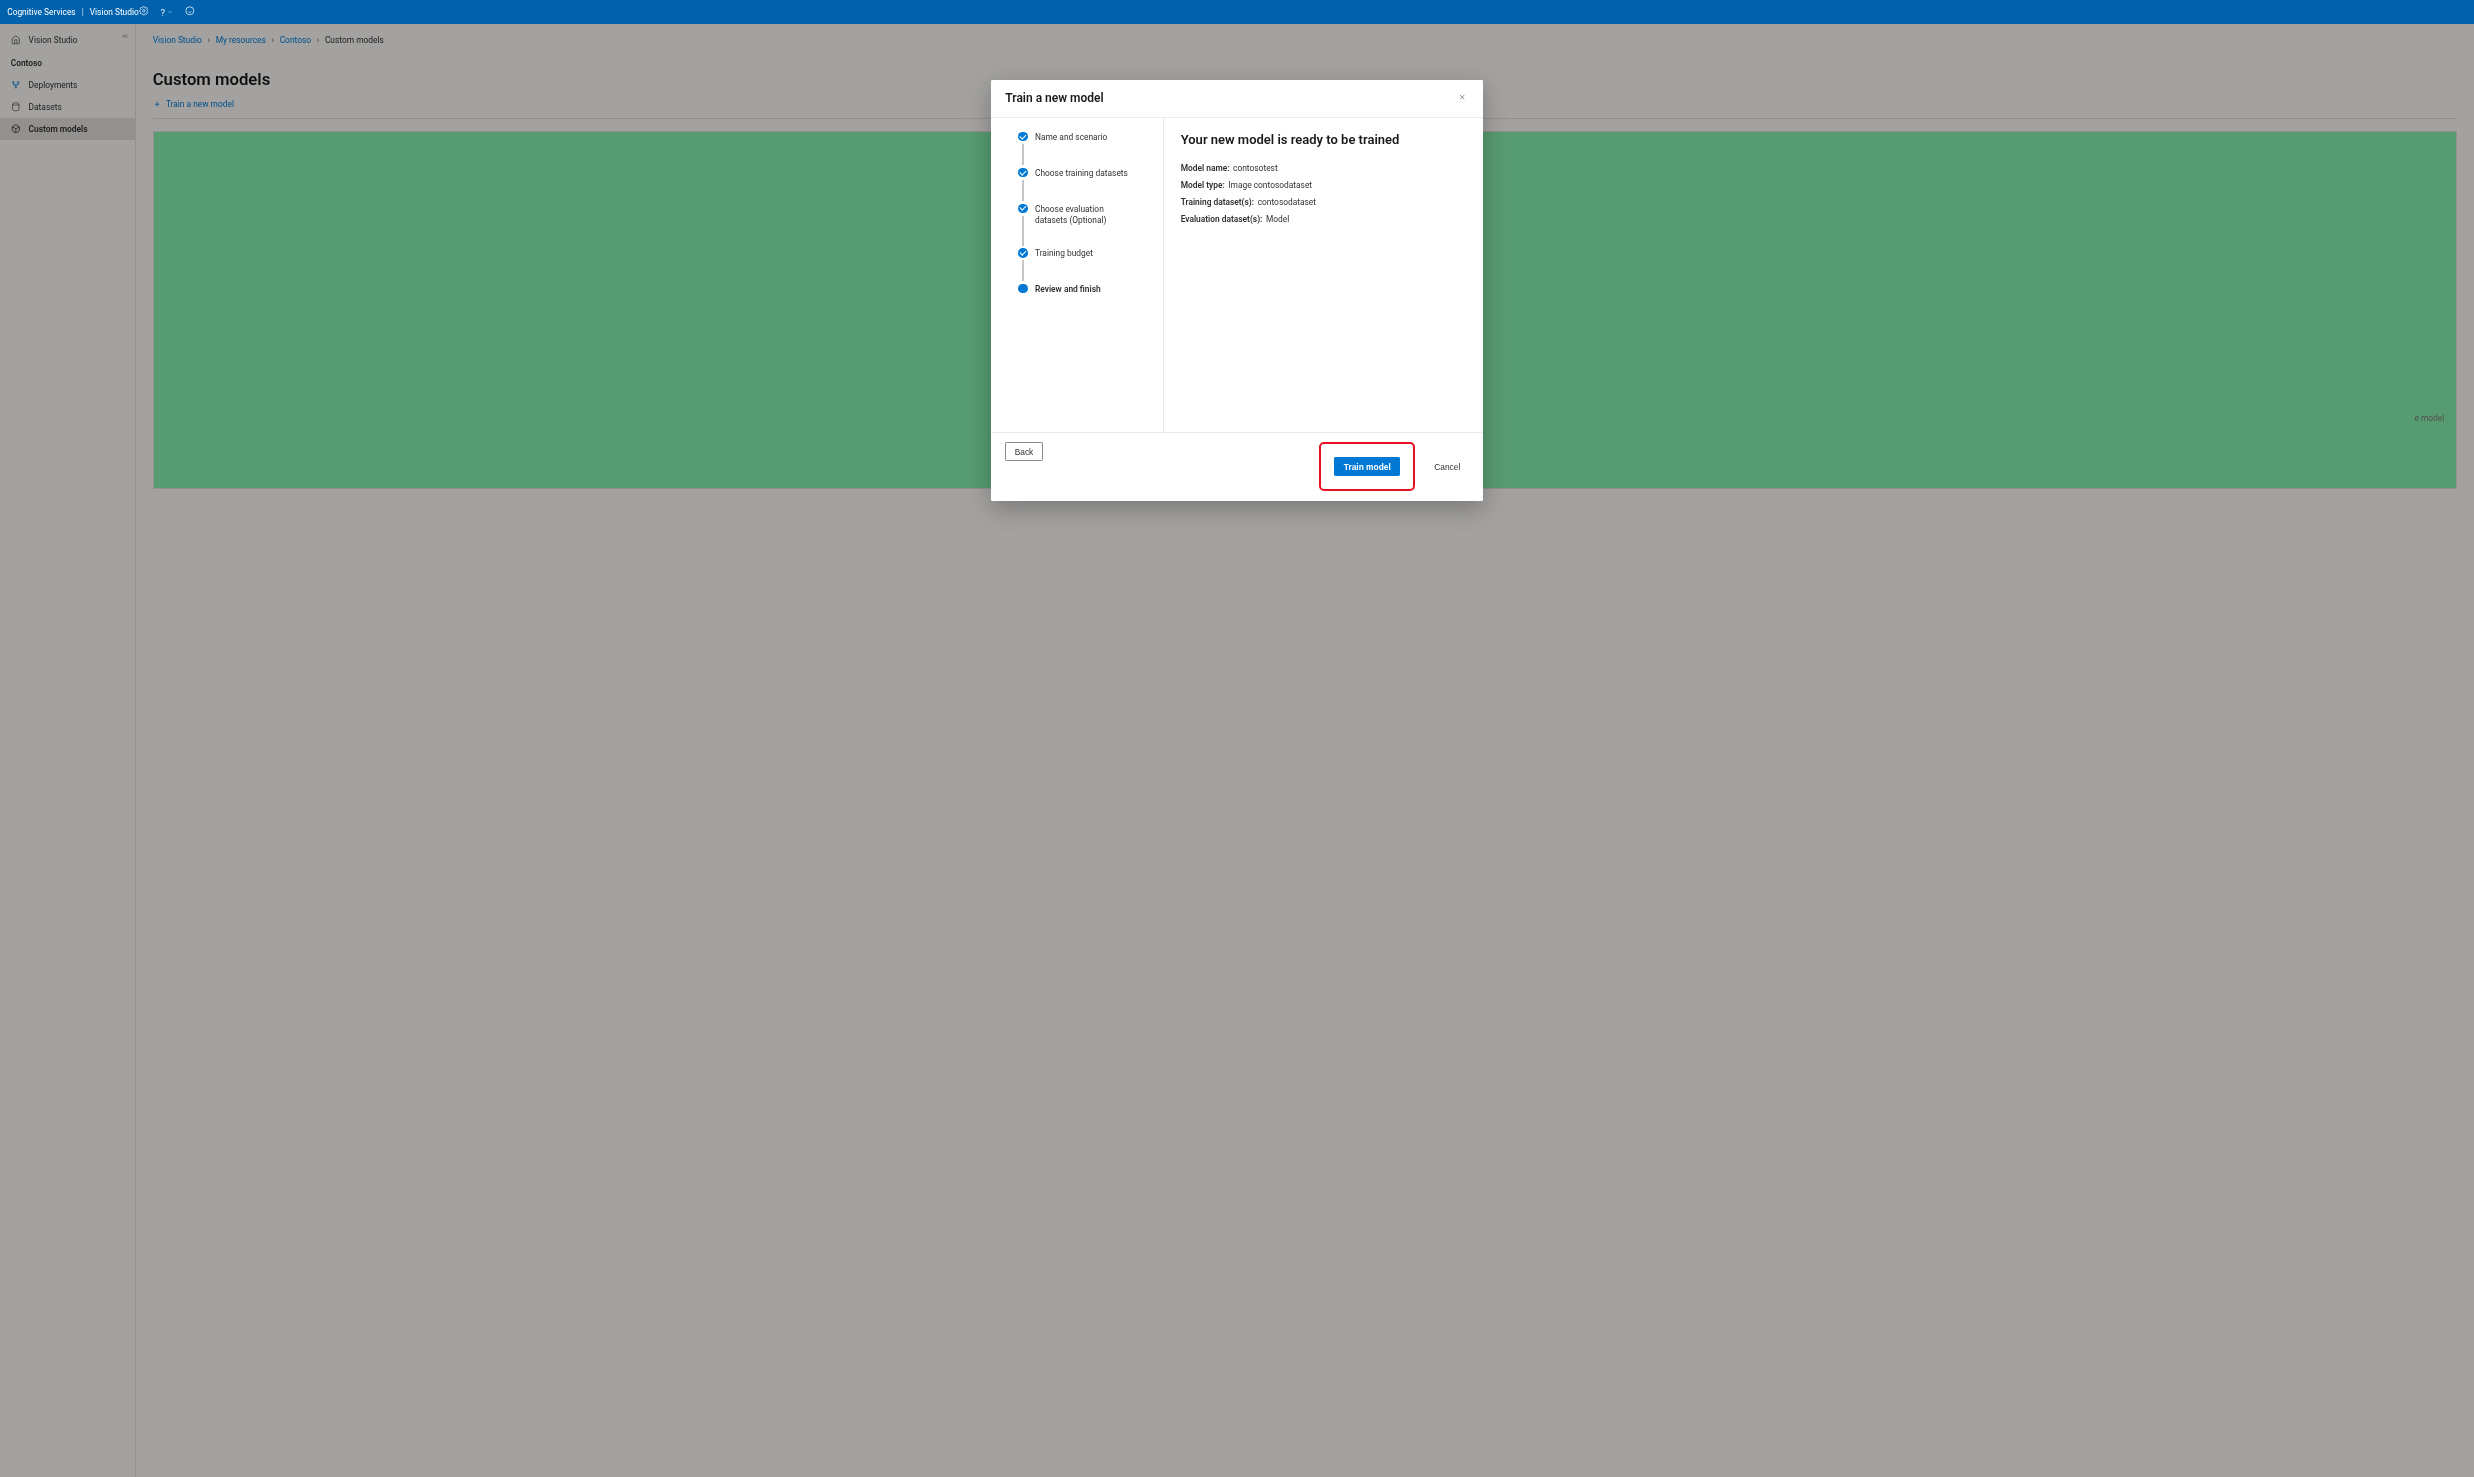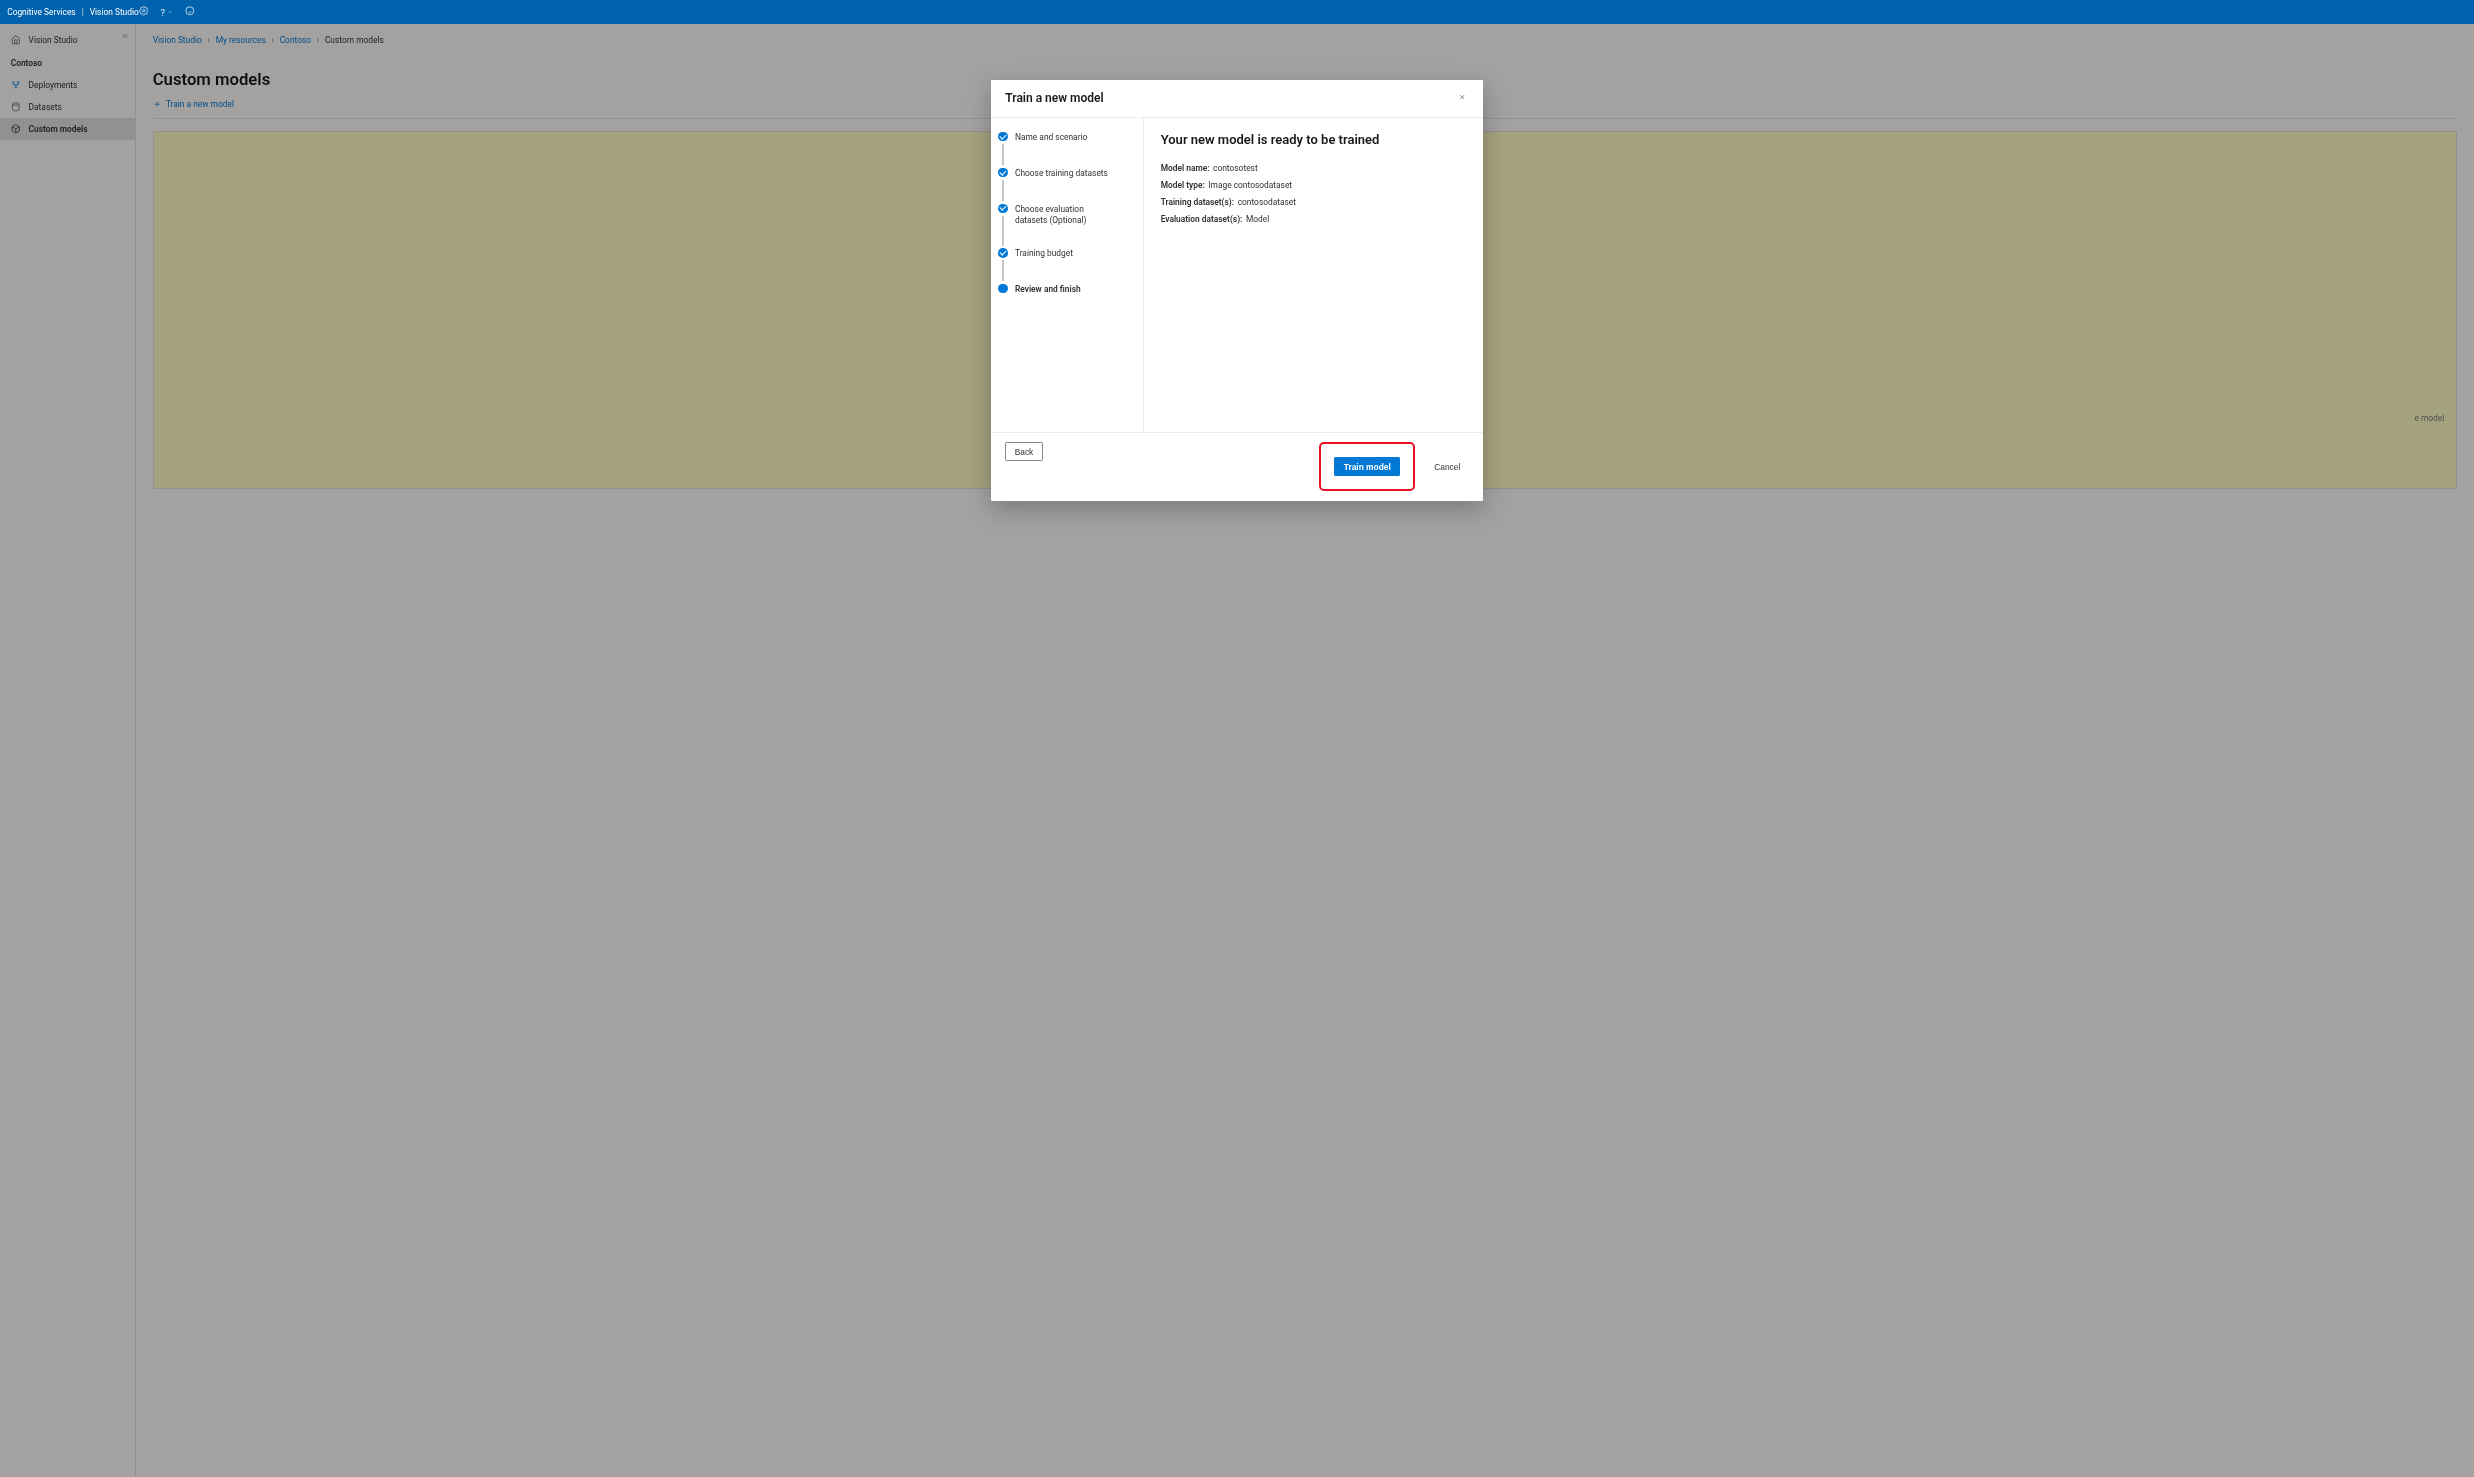--- a/index.html
+++ b/index.html
@@ -71,21 +71,21 @@
     padding: 10.7px 16.7px;
     position: relative;
     background: #faf9f8;
   }
   .breadcrumb { color:#0078d4; font-size:8.4px; margin-bottom:25px; }
   .breadcrumb span.sep { color:#605e5c; margin:0 3.6px; }
   .breadcrumb span.crumb-last { color:#323130; }
   .page-title { font-size:16.7px; font-weight:600; color:#1b1a19; margin-bottom:10.7px; }
   .toolbar-row { padding-bottom:7.2px; border-bottom:0.6px solid #e1dfdd; }
   .toolbar-action { color:#0078d4; display:inline-flex; align-items:center; gap:4.8px; cursor:pointer; }
-  .content-panel { margin-top:12px; background:#fef9c3; border:0.6px solid #e1dfdd; height:358px; padding:18px; position:relative;}
+  .content-panel { margin-top:12px; background:#86efac; border:0.6px solid #e1dfdd; height:358px; padding:18px; position:relative;}
   .content-panel .hint { position:absolute; right:12px; top:281px; color:#7a7a7a; font-size:8.4px;}
 
   
   .scrim {
     position: absolute;
     inset: 0;
     background: rgba(0,0,0,0.35);
     z-index: 50;
   }
 
@@ -114,20 +114,21 @@
   .modal-title { font-size: 12px; font-weight: 600; color:#1b1a19; }
   .modal-close { color:#605e5c; cursor:pointer; padding:2.4px; }
 
   .modal-body { flex:1; display:flex; overflow:hidden; }
 
   
   .stepper {
     width: 153px;
     border-right: 0.6px solid #edebe9;
     padding: 14.3px 12px 14.3px 7.2px;
+    margin-left: 20px;
   }
   .step {
     display: flex;
     align-items: flex-start;
     gap: 7.2px;
     position: relative;
   }
   .step-dot {
     width: 9.6px;
     height: 9.6px;

